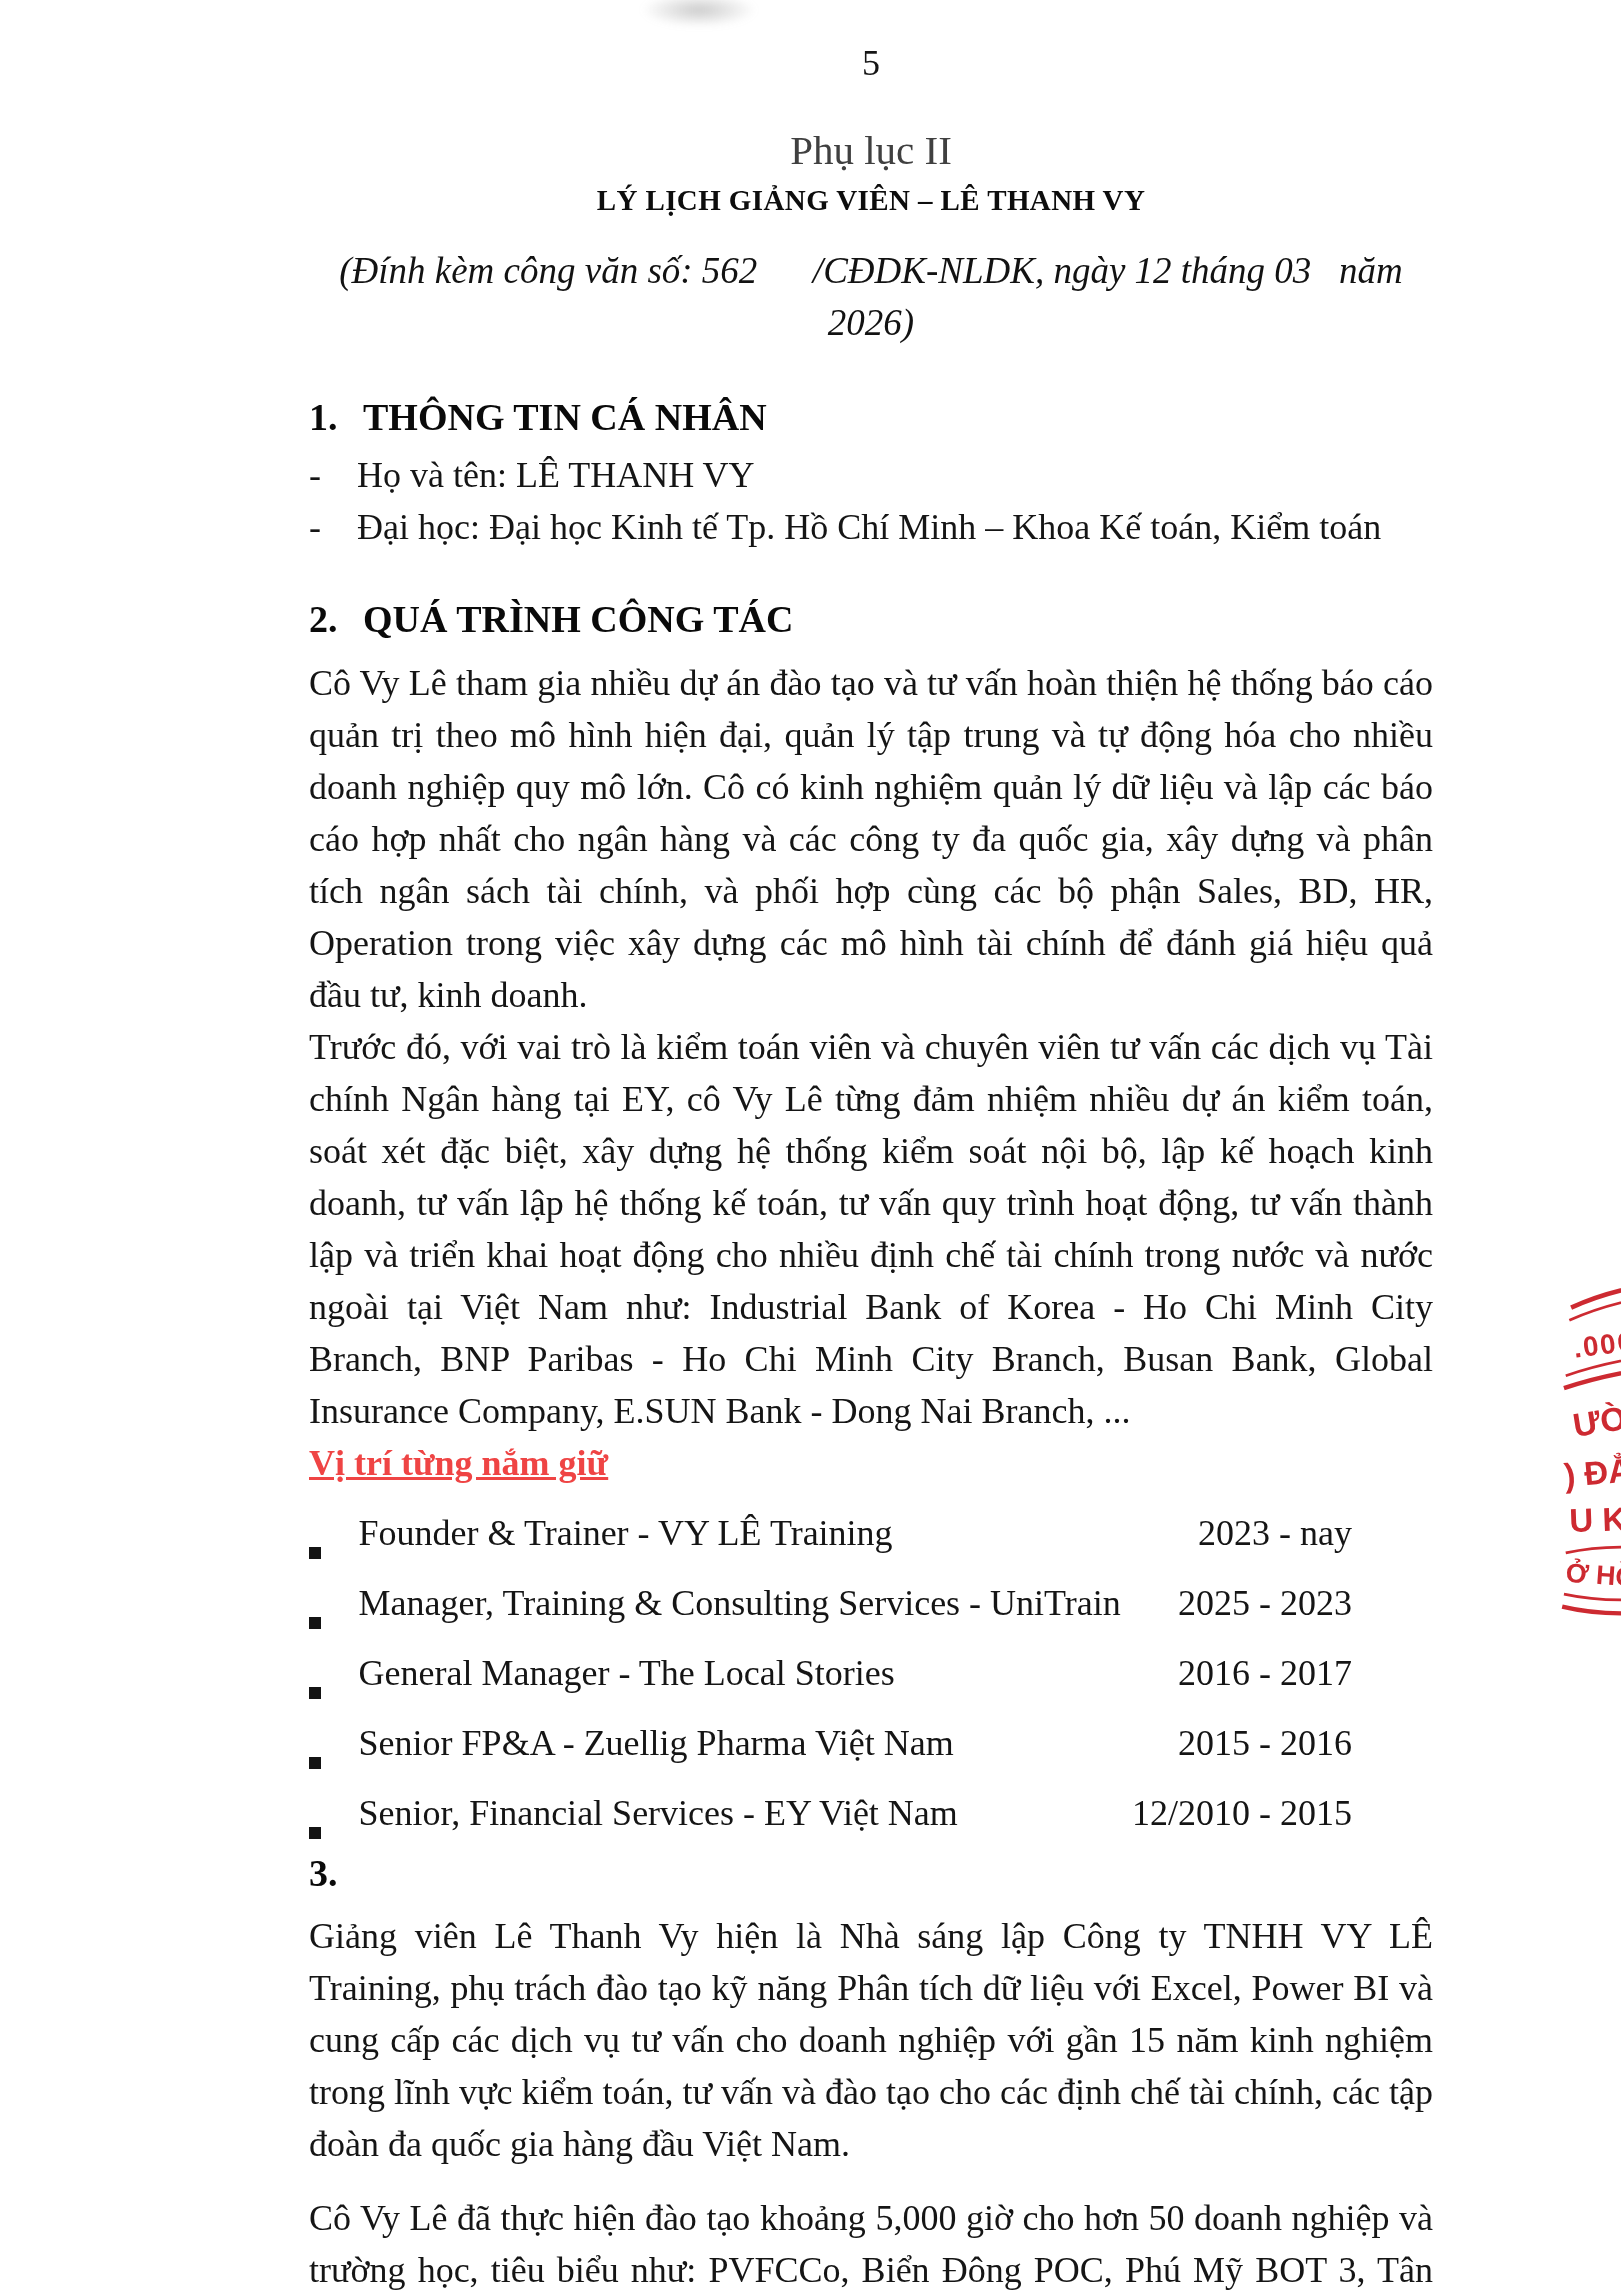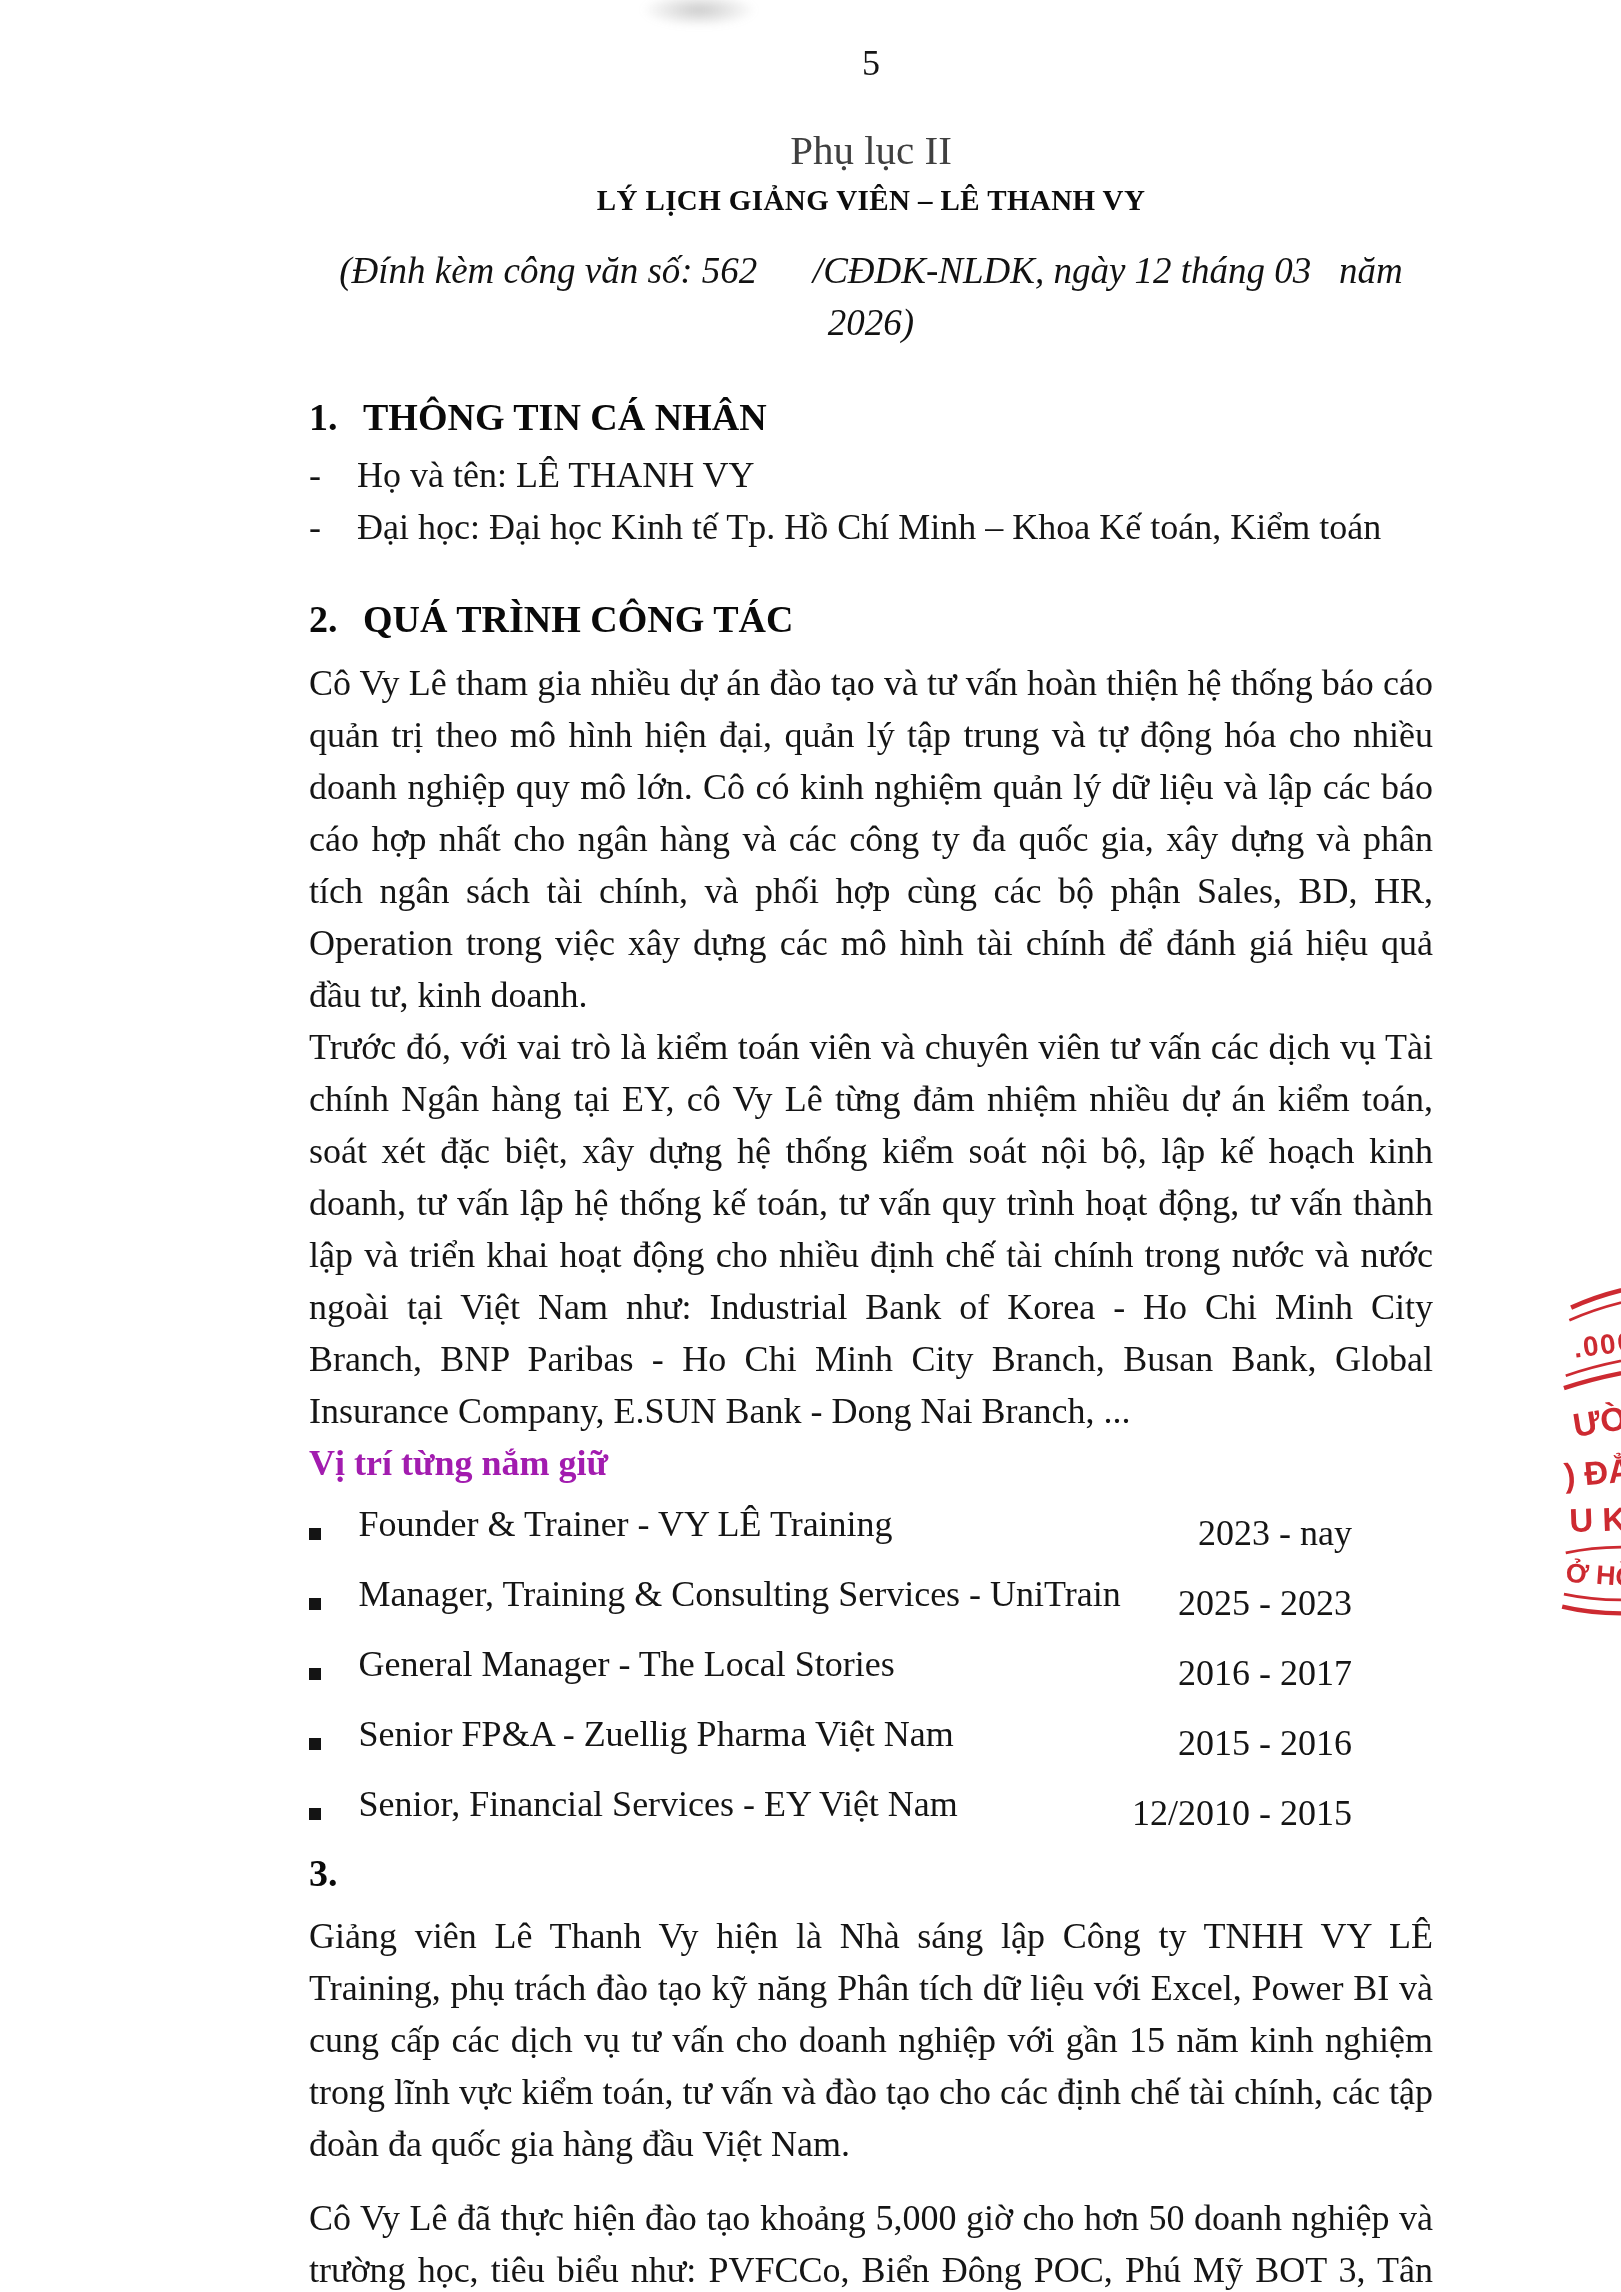--- a/index.html
+++ b/index.html
@@ -38,22 +38,22 @@
   }
   .sec-heading .sec-num{width:54px;flex:0 0 54px;}
   .h2{margin-top:41px;}
   .h3{margin-top:9px;}
   .dash-item{display:flex;line-height:52px;}
   .dash-item .dash{width:48px;flex:0 0 48px;}
   .items{margin-top:7.2px;}
   .para{text-align:justify;margin:0;}
   .p-first{margin-top:12.5px;}
   .p-gap{margin-top:21.5px;}
-  .positions-heading{font-weight:bold;line-height:52px;color:#a21caf;}
-  .pos-row{display:flex;align-items:center;line-height:52px;}
+  .positions-heading{font-weight:bold;line-height:52px;color:#ef4444;text-decoration:underline;}
+  .pos-row{display:flex;align-items:flex-end;line-height:52px;}
   .pos-bullet{flex:0 0 11.6px;width:11.6px;height:11.6px;background:#141414;margin-top:20.6px;}
   .pos-label{margin-left:38px;white-space:nowrap;}
   .pos-period{margin-left:auto;margin-right:81px;white-space:nowrap;margin-top:18px;}
   .stamp{position:absolute;left:1562px;top:1279px;overflow:visible;}
   .stamp text{
     font-family:"Liberation Sans","DejaVu Sans",sans-serif;
     font-weight:bold;fill:#cd2a31;
   }
   .stamp path{stroke:#cd2a31;fill:none;}
 </style>

